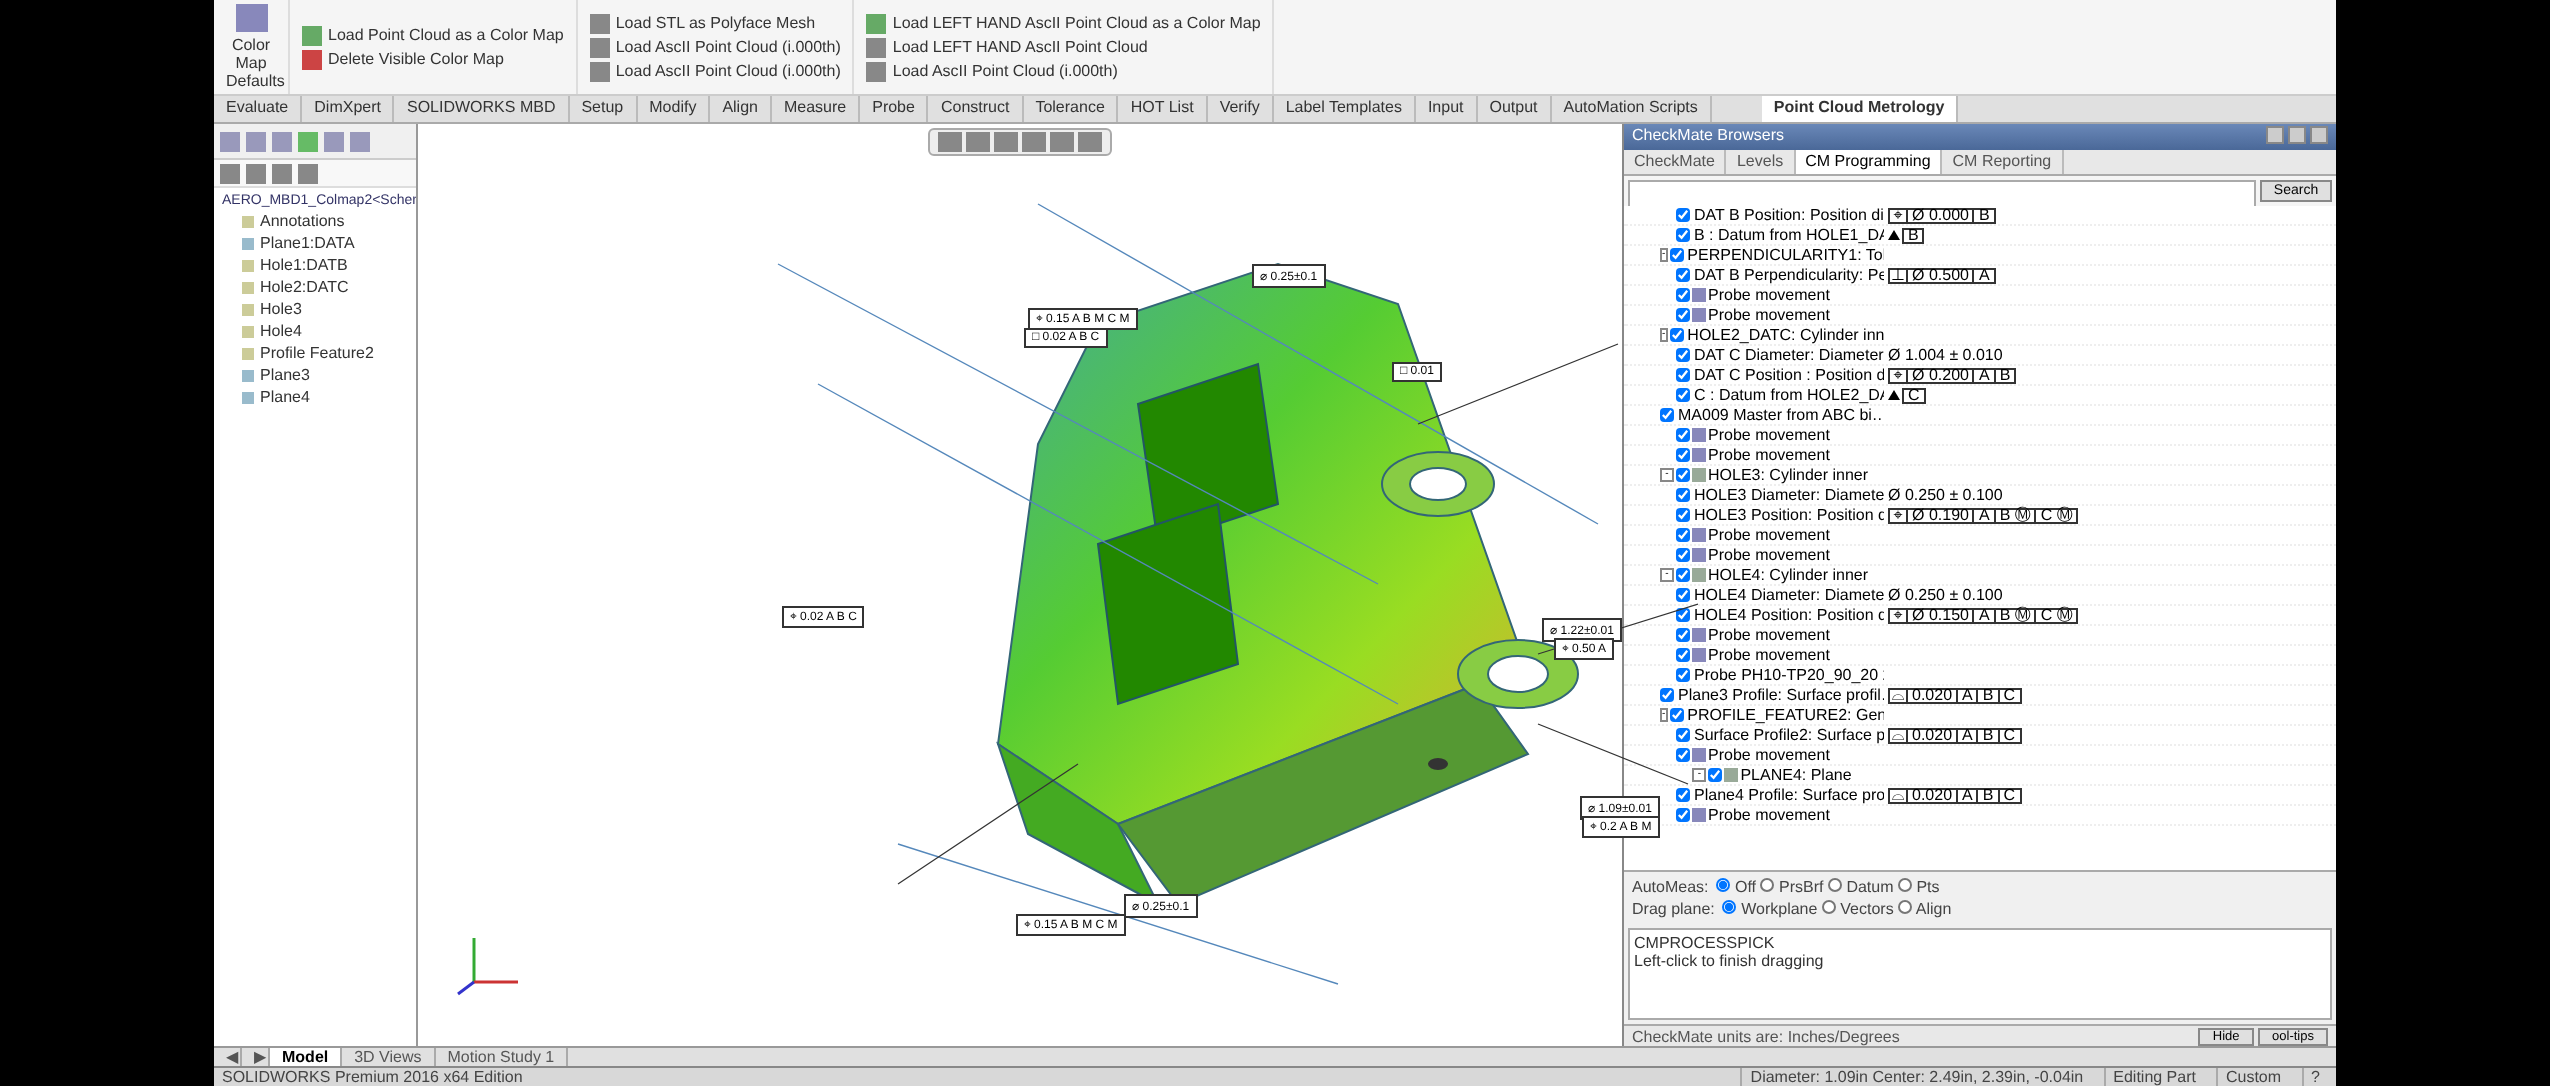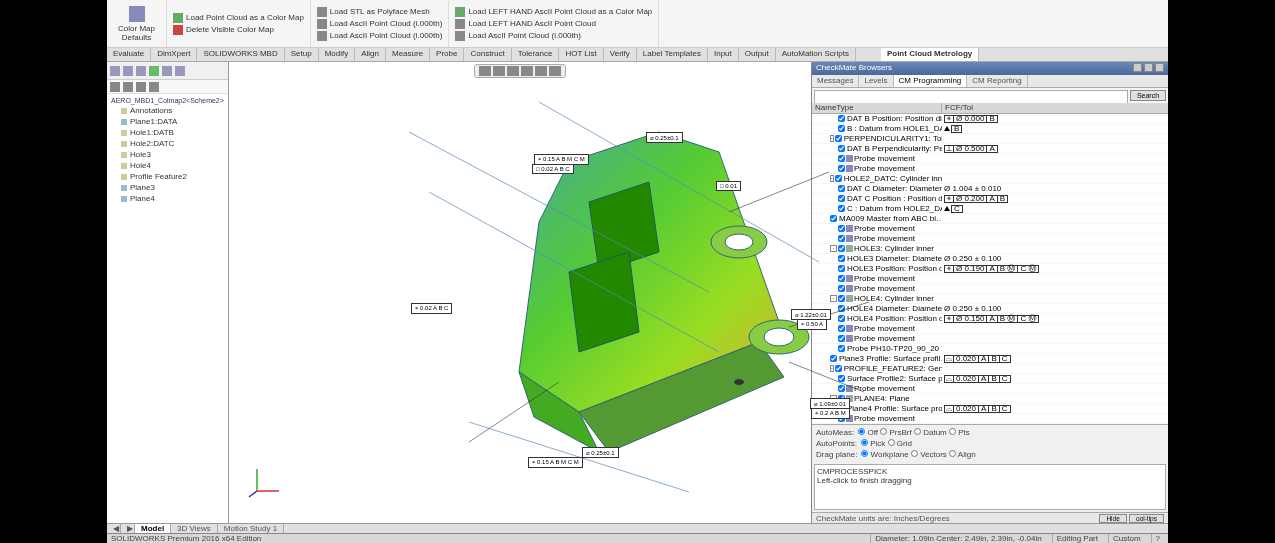--- a/index.html
+++ b/index.html
@@ -1,34 +1,34 @@
 <!DOCTYPE html>
 <html><head>
 <meta charset="utf-8">
 <style>
 * { margin:0; padding:0; box-sizing:border-box; font-family:Tahoma,Arial,sans-serif; font-size:8px; }
 body { background:#000; width:1275px; height:543px; overflow:hidden; }
 .stage { position:absolute; left:107px; top:0; width:1061px; height:543px; background:#e8e8e8; }
 .ribbon { height:48px; background:#f5f5f5; border-bottom:1px solid #ccc; display:flex; }
 .rib-col { display:flex; flex-direction:column; justify-content:center; padding:2px 6px; border-right:1px solid #ddd; }
-.rib-big { width:60px; text-align:center; font-size:7px; color:#333; }
+.rib-big { width:38px; text-align:center; font-size:7px; color:#333; }
 .rib-big-icon { width:16px; height:16px; background:#88b; margin:0 auto 2px; }
 .rib-row { display:flex; align-items:center; gap:3px; padding:1px 0; font-size:7px; color:#333; white-space:nowrap; }
 .rib-ic { width:10px; height:10px; background:#6a6; display:inline-block; }
 .rib-ic.del { background:#c44; }
 .rib-ic.swap { background:linear-gradient(45deg,#6a6,#c44); }
 .rib-ic.leg { background:#ccc; }
 .rib-ic.stl { background:#888; }
 
 .tabbar { height:14px; background:#e0e0e0; border-bottom:1px solid #aaa; display:flex; font-size:7px; }
 .tab { padding:1px 6px; border-right:1px solid #bbb; color:#333; cursor:pointer; }
 .tab.active { background:#fff; font-weight:bold;margin-left:25px; }
 
 .workarea { display:flex; height:calc(100% - 48px - 14px - 10px - 10px); }
-.feat-tree { width:122px; background:#fff; border-right:1px solid #999; display:flex; flex-direction:column; }
+.feat-tree { width:102px; background:#fff; border-right:1px solid #999; display:flex; flex-direction:column; }
 .ft-tools { height:18px; background:#f0f0f0; border-bottom:1px solid #ccc; display:flex; align-items:center; gap:3px; padding:0 3px; }
 .ft-tools2 { height:14px; background:#f8f8f8; border-bottom:1px solid #ddd; display:flex; align-items:center; gap:3px; padding:0 3px; }
 .tool-ic { width:10px; height:10px; background:#99b; }
 .ft-list { flex:1; padding:2px 4px; overflow:hidden; }
 .ft-root { color:#336; font-size:7px; padding:1px 0; }
 .ft-item { color:#333; font-size:7px; padding:1px 0 1px 10px; display:flex; align-items:center; gap:3px; cursor:pointer; }
 .ft-ic { width:6px; height:6px; background:#cc9; }
 .ft-ic.pln { background:#9bc; }
 
 .viewport { flex:1; position:relative; background:#fff; }
@@ -283,32 +283,28 @@
     <div class="check-panel">
       <div class="cp-title">
         <span>CheckMate Browsers</span>
         <div class="cp-title-btns">
           <span class="cp-tbtn"></span>
           <span class="cp-tbtn"></span>
           <span class="cp-tbtn"></span>
         </div>
       </div>
       <div class="cp-tabs" id="cp-tabs">
-          <div class="cp-tab">Messages</div>
+          <div class="cp-tab">CheckMate</div>
           <div class="cp-tab">Levels</div>
           <div class="cp-tab active">CM Programming</div>
           <div class="cp-tab">CM Reporting</div>
         </div>
       <div class="cp-search">
         <input type="text" placeholder="Enter search string" style="">
         <button>Search</button>
-      </div>
-      <div class="cp-hdr">
-        <div>NameType</div>
-        <div>FCF/Tol</div>
       </div>
       <div class="cp-tree" id="cp-tree">
           <div class="cp-row">
             <div class="lbl" style="padding-left: 26px;">
               <input type="checkbox" class="cp-chk" checked="" style="">
               <span class="cp-ico d"></span>
               <span>DAT B Position: Position diam…</span>
             </div>
             <div class="fcf">
               <div class="fcf-box">
@@ -594,21 +590,21 @@
           </div>
           <div class="cp-row">
             <div class="lbl" style="padding-left: 26px;">
               <input type="checkbox" class="cp-chk" checked="" style="">
               <span class="cp-ico p"></span>
               <span>Probe movement</span>
             </div>
             <div class="fcf"></div>
           </div>
           <div class="cp-row">
-            <div class="lbl" style="padding-left: 18px;">
+            <div class="lbl" style="padding-left: 18px; justify-content: center;">
               <span class="cp-exp">-</span>
               <input type="checkbox" class="cp-chk" checked="" style="">
               <span class="cp-ico b"></span>
               <span>PLANE4: Plane</span>
             </div>
             <div class="fcf"></div>
           </div>
           <div class="cp-row">
             <div class="lbl" style="padding-left: 26px;">
               <input type="checkbox" class="cp-chk" checked="" style="">
@@ -632,24 +628,20 @@
               <span>Probe movement</span>
             </div>
             <div class="fcf"></div>
           </div>
         </div>
 
       <div class="cp-opts">
         <div class="cp-opts-row">
           <span>AutoMeas:</span>
           <span id="am-opts"><span><input type="radio" name="automeas" checked="" style=""> <span>Off</span> </span><span><input type="radio" name="automeas" style=""> <span>PrsBrf</span> </span><span><input type="radio" name="automeas" style=""> <span>Datum</span> </span><span><input type="radio" name="automeas" style=""> <span>Pts</span> </span></span>
-        </div>
-        <div class="cp-opts-row">
-          <span>AutoPoints:</span>
-          <span id="ap-opts"><span><input type="radio" name="autopoints" checked="" style=""> <span>Pick</span> </span><span><input type="radio" name="autopoints" style=""> <span>Grid</span> </span></span>
         </div>
         <div class="cp-opts-row">
           <span>Drag plane:</span>
           <span id="dp-opts"><span><input type="radio" name="dragplane" checked="" style=""> <span>Workplane</span> </span><span><input type="radio" name="dragplane" style=""> <span>Vectors</span> </span><span><input type="radio" name="dragplane" style=""> <span>Align</span> </span></span>
         </div>
       </div>
 
       <div class="cp-msg">
         <div>CMPROCESSPICK</div>
         <div>Left-click to finish dragging</div>

